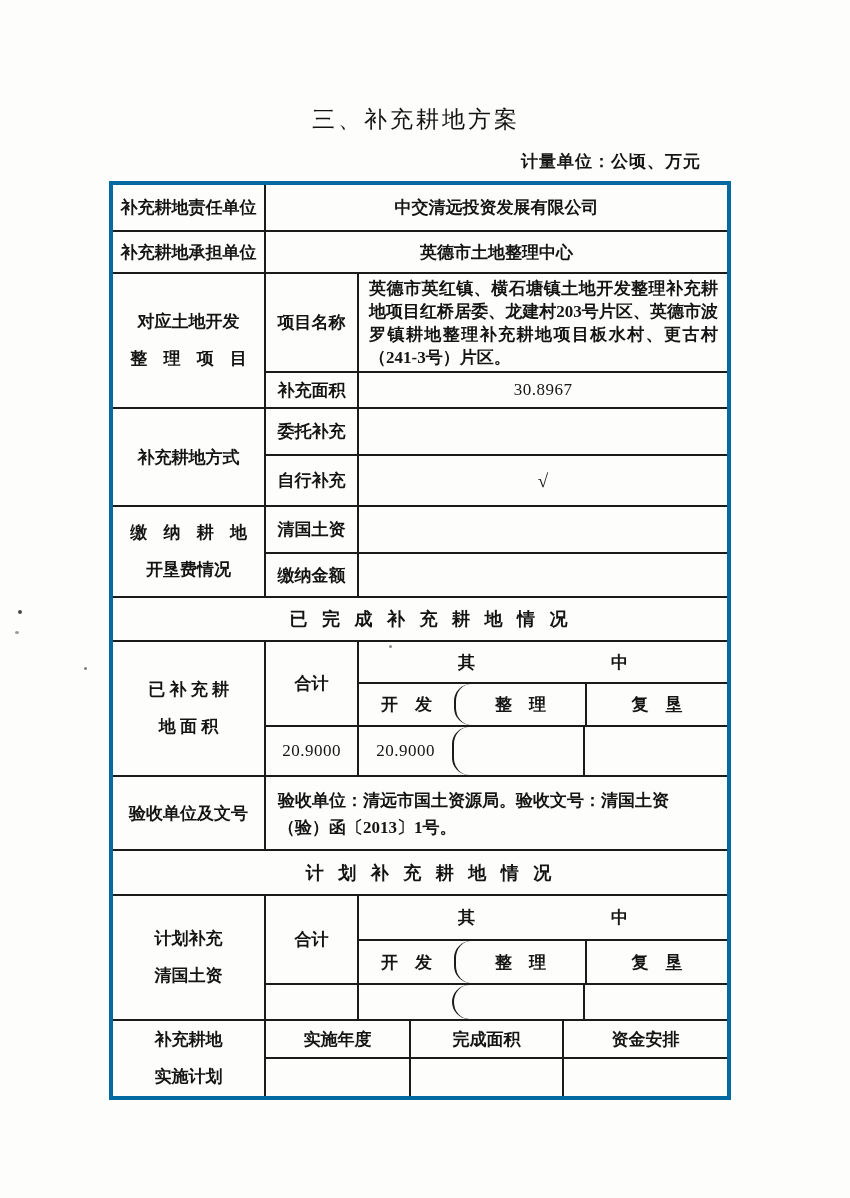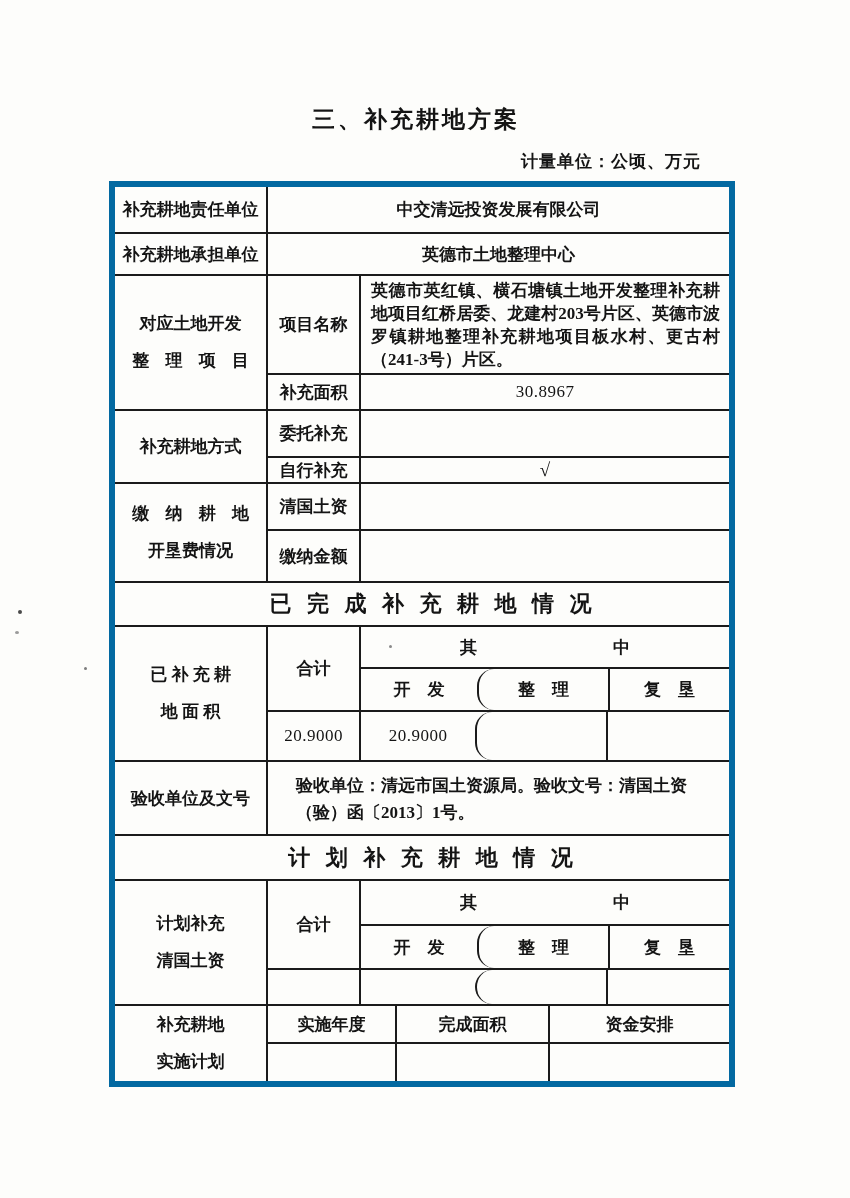--- a/index.html
+++ b/index.html
@@ -6,63 +6,63 @@
   .page{
     position:relative;
     width:850px;height:1198px;
     background:#fdfdfb;
     font-family:"Liberation Serif","DejaVu Serif",serif;
     color:#141414;
     overflow:hidden;
   }
   .doc-title{
     position:absolute;top:104px;left:109px;width:614px;
-    text-align:center;font-size:23px;font-weight:700;letter-spacing:3px;
+    text-align:center;font-size:23px;font-weight:400;letter-spacing:3px;
   }
   .unit-note{
     position:absolute;top:150px;left:109px;width:592px;
     text-align:right;font-size:17px;font-weight:700;letter-spacing:1px;
   }
   .tbl{
     position:absolute;left:109px;top:181px;width:614px;
-    border:6px solid #0369a1;
+    border:4px solid #0369a1;
     font-size:17px;font-weight:700;
   }
   .tbl *{box-sizing:border-box;}
   .band{display:flex;border-top:2px solid #1b1b1b;align-items:stretch;}
   .band:first-child{border-top:none;}
   .cell{
     display:flex;align-items:center;justify-content:center;
     border-left:2px solid #1b1b1b;
     text-align:center;min-width:0;
   }
   .cell:first-child{border-left:none;}
   .c1{width:151px;flex:none;}
   .c2{width:91px;flex:none;}
   .grow{flex:1 1 auto;}
   .stack{display:flex;flex-direction:column;flex:1 1 auto;min-width:0;border-left:2px solid #1b1b1b;}
   .stack .irow{display:flex;border-top:2px solid #1b1b1b;align-items:stretch;}
   .stack .irow:first-child{border-top:none;}
   .stack .irow .cell:first-child{border-left:none;}
   .two-line{flex-direction:column;gap:17px;line-height:1.2;}
   .spaced{letter-spacing:6px;text-indent:6px;}
-  .sec-header{justify-content:center;letter-spacing:5px;font-size:22px;margin-left:22px;}
+  .sec-header{justify-content:center;letter-spacing:5px;font-size:18px;margin-left:22px;}
   .wide-pair{display:flex;justify-content:center;gap:136px;}
   .justify-text{
     display:block;text-align:justify;text-align-last:left;
     padding:5px 9px 4px 10px;line-height:23px;font-size:17px;
   }
   .left-text{
-    display:block;text-align:left;padding:10px 12px 6px 28px;line-height:27px;font-size:17px;
+    display:block;text-align:left;padding:10px 12px 6px 12px;line-height:27px;font-size:17px;
   }
   .num{font-weight:400;font-size:17px;letter-spacing:0.5px;}
   .check{font-weight:400;font-size:19px;}
-  .dev{width:116px;flex:none;}
+  .dev{width:95px;flex:none;}
   .cons{width:131px;flex:none;border-radius:17px;}
-  .y1{width:127px;flex:none;}
+  .y1{width:143px;flex:none;}
   .y2{width:153px;flex:none;}
   .speck{position:absolute;border-radius:50%;}
 </style>
 </head>
 <body>
 
 <div class="page">
 
   <div class="doc-title">三、补充耕地方案</div>
   <div class="unit-note">计量单位：公顷、万元</div>
@@ -98,38 +98,38 @@
       </div>
     </div>
 
     <div class="band">
       <div class="cell c1">补充耕地方式</div>
       <div class="stack">
         <div class="irow" style="height:45px">
           <div class="cell c2">委托补充</div>
           <div class="cell grow"></div>
         </div>
-        <div class="irow" style="height:26px">
+        <div class="irow" style="height:51px">
           <div class="cell c2">自行补充</div>
           <div class="cell grow check">√</div>
         </div>
       </div>
     </div>
 
     <div class="band">
       <div class="cell c1 two-line">
         <span class="spaced">缴 纳 耕 地</span>
         <span>开垦费情况</span>
       </div>
       <div class="stack">
         <div class="irow" style="height:45px">
           <div class="cell c2">清国土资</div>
           <div class="cell grow"></div>
         </div>
-        <div class="irow" style="height:52px">
+        <div class="irow" style="height:44px">
           <div class="cell c2">缴纳金额</div>
           <div class="cell grow"></div>
         </div>
       </div>
     </div>
 
     <div class="band" style="height:44px">
       <div class="cell grow sec-header">已 完 成 补 充 耕 地 情 况</div>
     </div>
 

